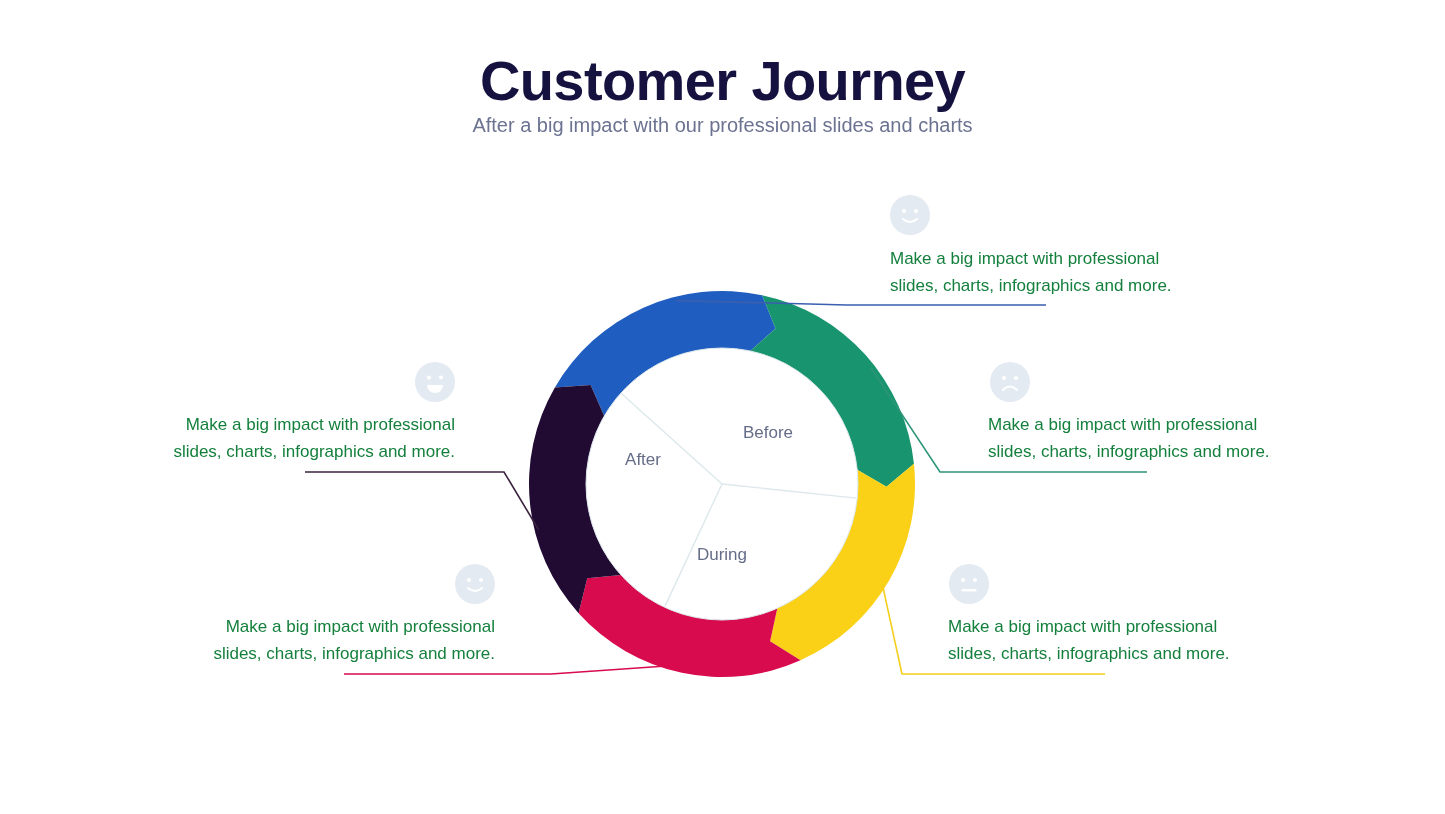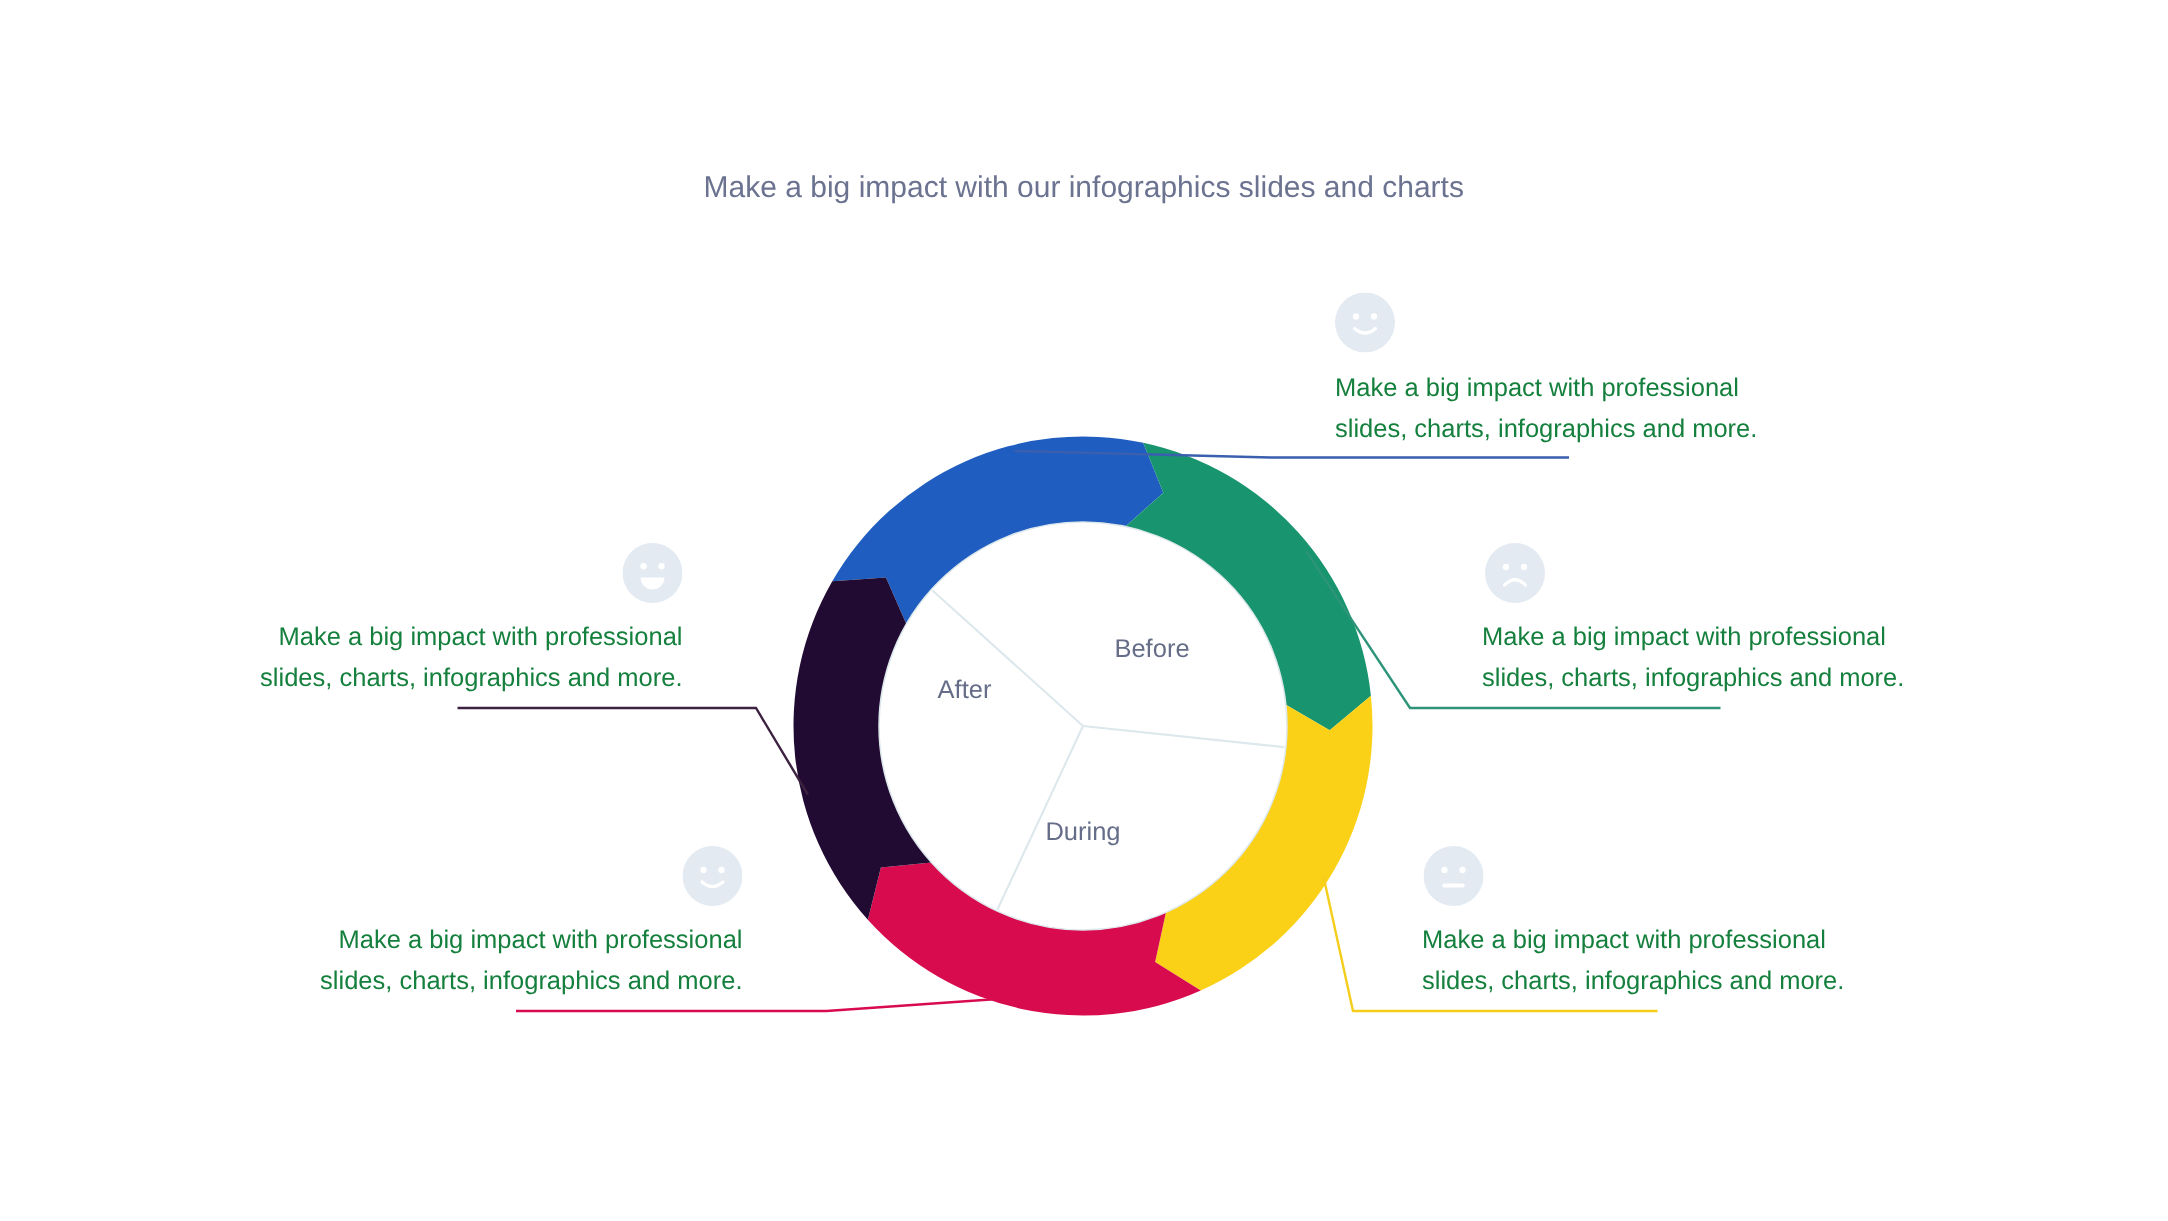--- a/index.html
+++ b/index.html
@@ -35,21 +35,22 @@
   .callout.r { text-align:left; }
   .callout.l { text-align:right; }
 
   .face { position:absolute; width:40px; height:40px; }
 </style>
 </head>
 <body>
 
 <div id="stage">
 
-  <div class="subtitle">Make a big impact with our infographics slides and charts</div>
+  <div class="title">Customer Journey</div>
+  <div class="subtitle">After a big impact with our professional slides and charts</div>
 
   <svg class="wheel" viewBox="0 0 1445 814">
     <defs>
       <path id="arc-awareness" d=""></path>
       <path id="arc-search" d=""></path>
       <path id="arc-consider" d=""></path>
       <path id="arc-decision" d=""></path>
       <path id="arc-loyalty" d=""></path>
     <path id="arc-awareness" d="M 597.5177779931661 379.54701342593734 A 162.5 162.5 0 0 1 766.7910703202624 327.7949744100232" fill="none"></path>
         <path id="arc-search" d="M 782.8735714300857 333.332623632897 A 162.5 162.5 0 0 1 884.4010093906031 478.3288317858436" fill="none"></path>

